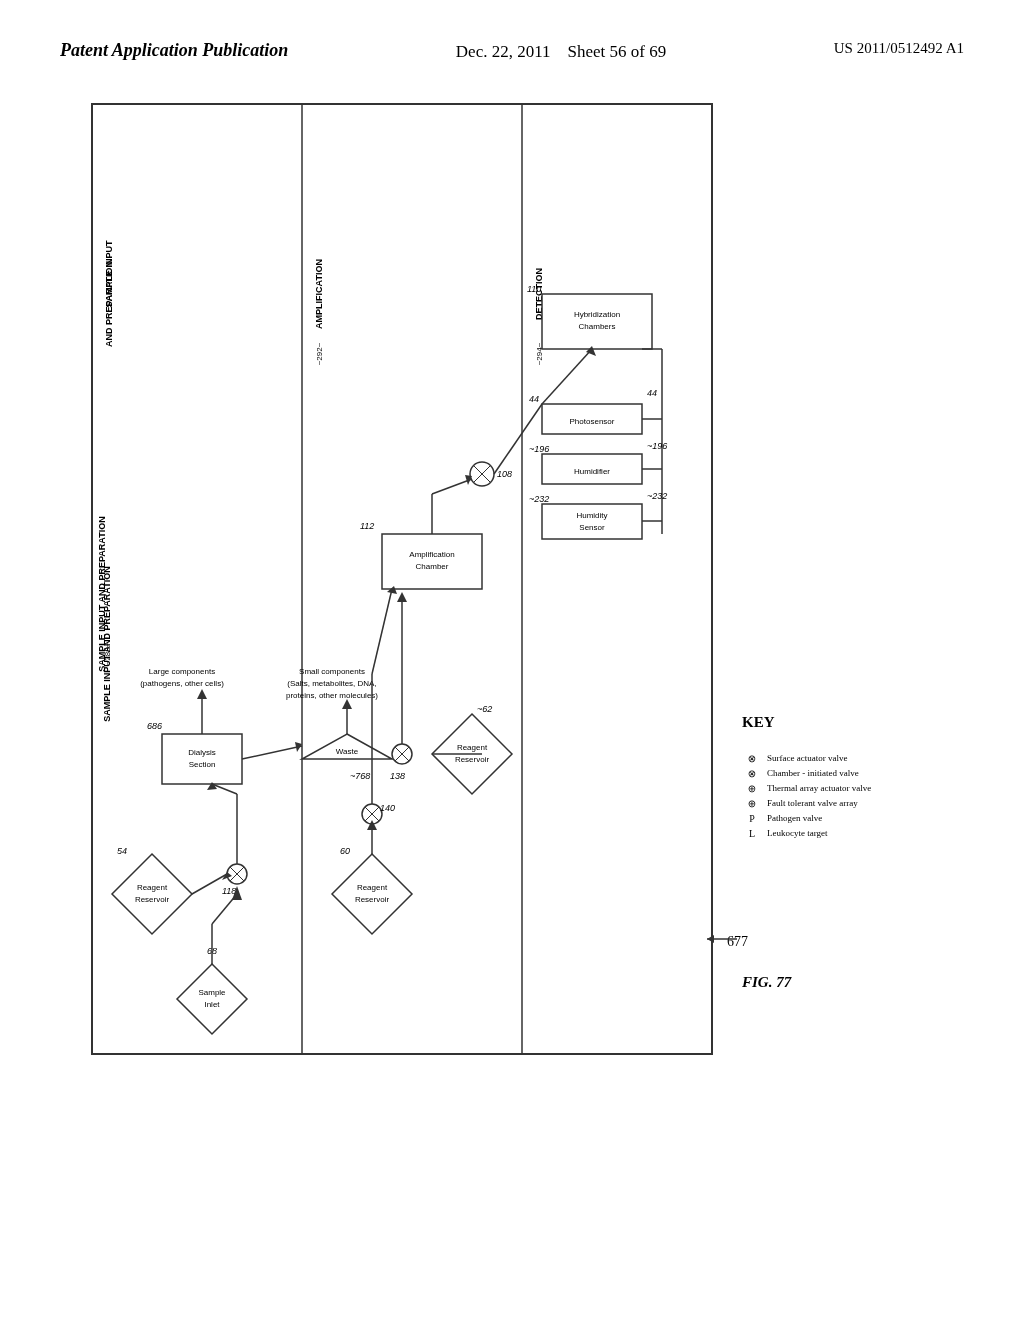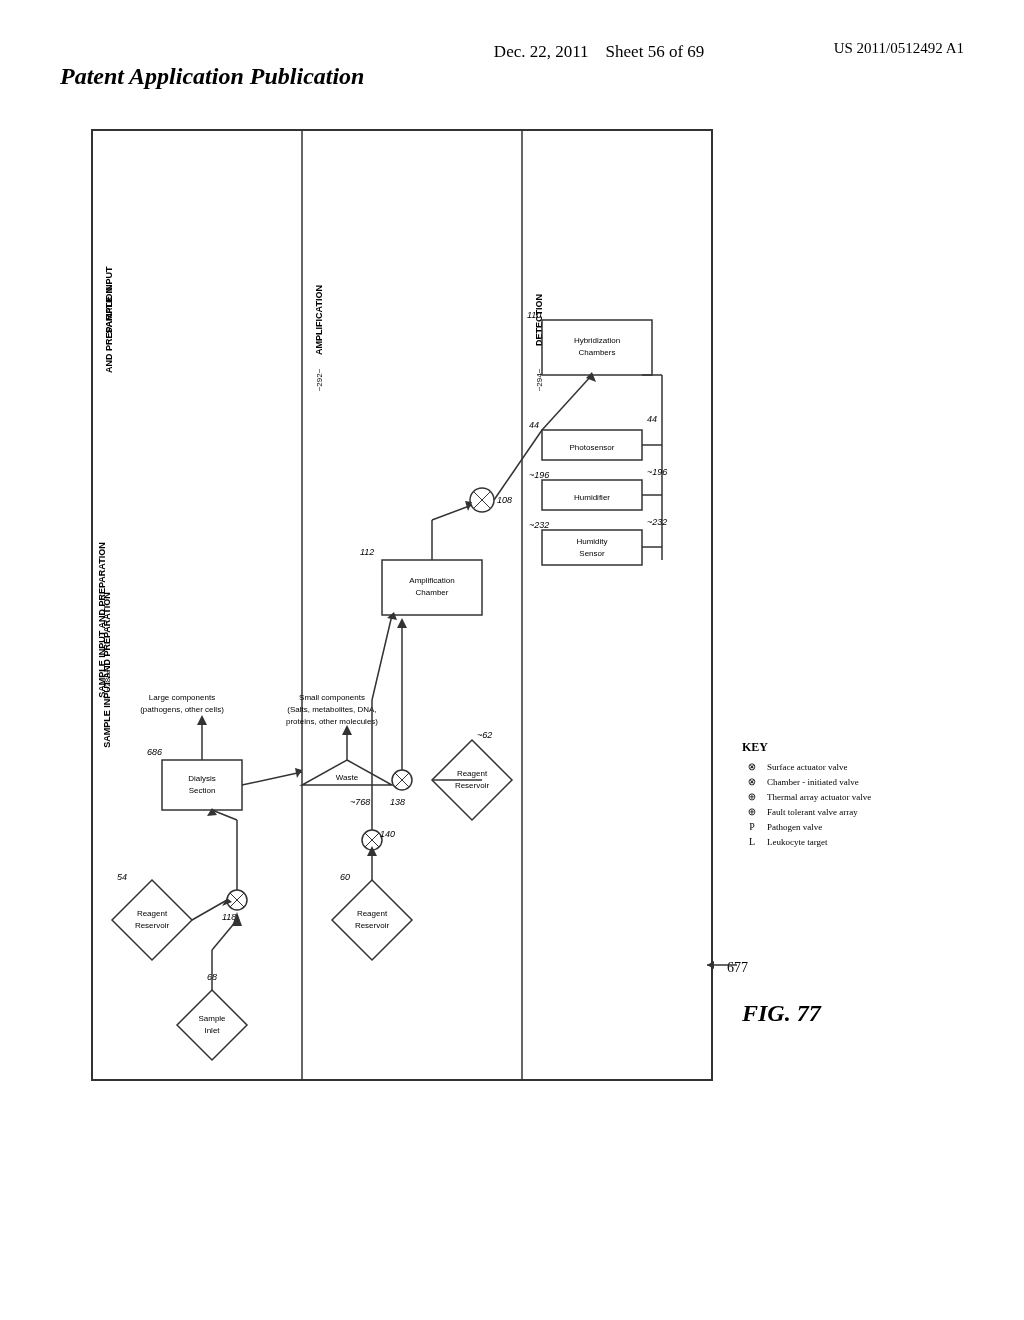--- a/index.html
+++ b/index.html
@@ -20,24 +20,23 @@
 
     .header {
       display: flex;
       justify-content: space-between;
       align-items: flex-start;
       margin-bottom: 30px;
       border-bottom: none;
     }
 
     .header-left {
-      font-size: 24px;
+      font-size: 18px;
       font-weight: bold;
       font-style: italic;
-      margin-top: 23px;
     }
 
     .header-center {
       font-size: 17px;
       text-align: center;
       line-height: 1.4;
     }
 
     .header-right {
       font-size: 15px;
@@ -59,23 +58,23 @@
 
     
     .key-section {
       position: absolute;
       left: 660px;
       top: 620px;
       width: 200px;
     }
 
     .key-title {
-      font-size: 12px;
+      font-size: 15px;
       font-weight: bold;
-      margin-bottom: 6px;
+      margin-bottom: 22px;
     }
 
     .key-item {
       display: flex;
       align-items: center;
       margin-bottom: 4px;
       font-size: 9px;
     }
 
     .key-symbol {
@@ -281,18 +280,18 @@
         </div>
       </div>
 
       <div style="position:absolute; left:645px; top:840px; font-size:14px; ">677</div>
 
       <svg style="position:absolute;left:620px;top:835px;width:40px;height:20px;">
         <line x1="35" y1="10" x2="5" y2="10" stroke="#333" stroke-width="1.5"></line>
         <polygon points="5,10 12,6 12,14" fill="#333"></polygon>
       </svg>
 
-      <div style="position:absolute; left:660px; top:880px; font-size:24px; font-style:italic; font-weight:bold; font-family: 'Times New Roman', serif;">FIG. 77</div>
+      <div style="position:absolute; left:660px; top:880px; font-size:15px; font-style:italic; font-weight:bold; font-family: 'Times New Roman', serif;">FIG. 77</div>
 
     </div>
   </div>
 
 </div>
 
 </body></html>

